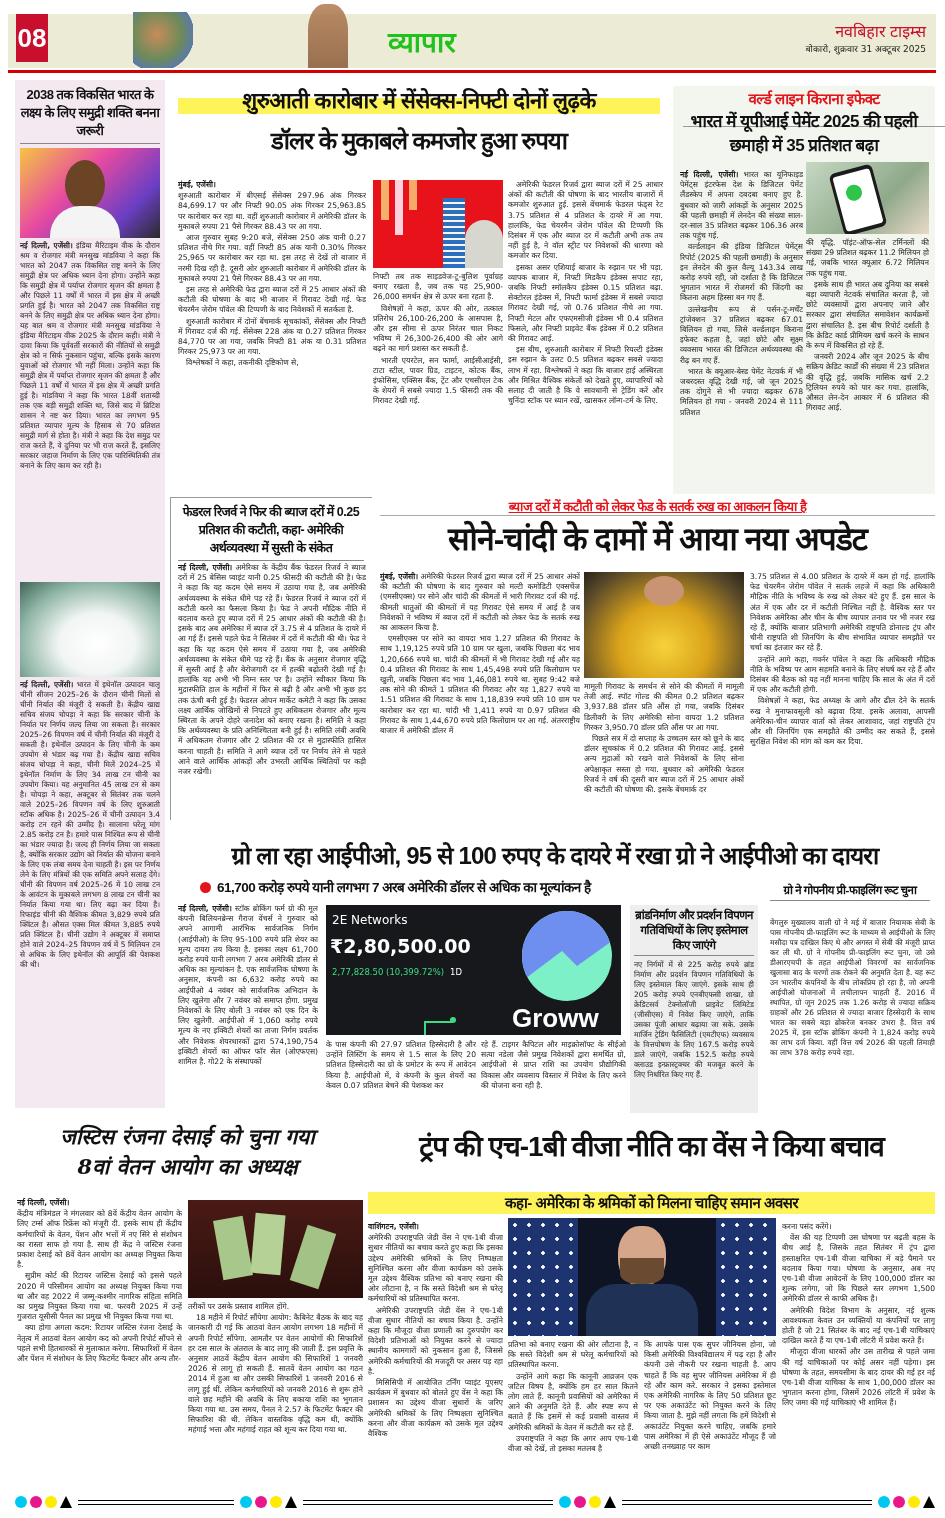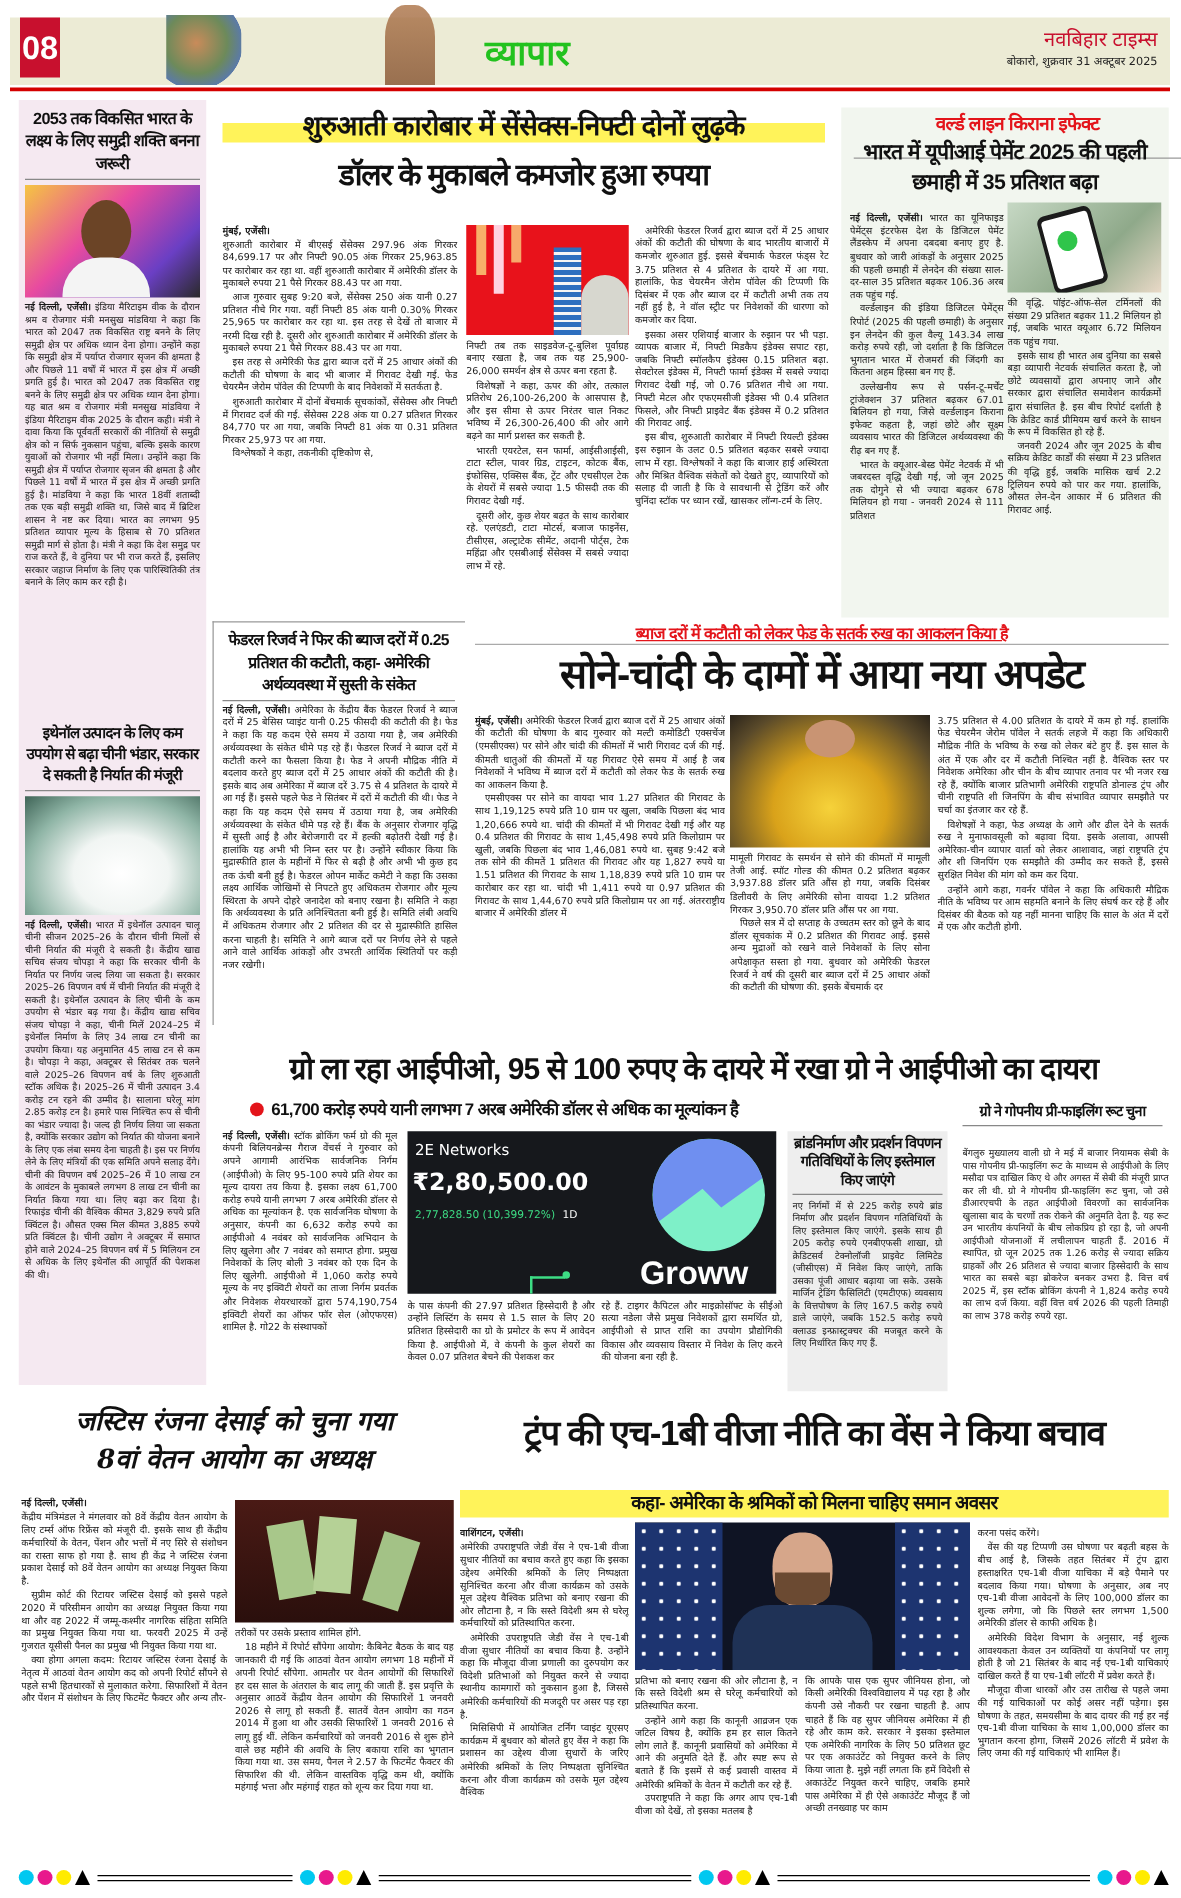--- a/index.html
+++ b/index.html
@@ -27,32 +27,31 @@
   <div style="position:absolute;left:380px;top:8px;font-family:'Liberation Sans',sans-serif;font-weight:bold;font-size:28px;color:#22c21e">व्यापार</div>
   <div style="position:absolute;left:300px;top:-10px;width:40px;height:64px;background:linear-gradient(180deg,#b07a50,#8a5a38);border-radius:40% 40% 0 0;opacity:.85"></div>
   <div style="position:absolute;right:10px;top:6px;font-family:'Liberation Sans',sans-serif;font-weight:normal;font-size:16px;color:#c8102e">नवबिहार टाइम्स</div>
   <div style="position:absolute;right:10px;top:28px;font-size:9px;color:#222">बोकारो, शुक्रवार 31 अक्टूबर 2025</div>
 </div>
 <div class="abs" style="left:8px;top:70px;width:928px;height:3px;background:#d40000"></div>
 
 <div class="abs sidebar" style="left:15px;top:80px;width:150px;height:1028px"></div>
 
 <div class="abs" style="left:20px;top:86px;width:140px">
-  <div class="hl rule" style="font-size:13px;line-height:18px;text-align:center;padding-bottom:3px">2053 तक विकसित भारत के लक्ष्य के लिए समुद्री शक्ति बनना जरूरी</div>
+  <div class="hl rule" style="font-size:13px;line-height:18px;text-align:center;padding-bottom:3px">2038 तक विकसित भारत के लक्ष्य के लिए समुद्री शक्ति बनना जरूरी</div>
   <div class="img" style="margin-top:4px;width:140px;height:90px;background:linear-gradient(135deg,#f5c542 0%,#e84aa0 40%,#6a3fc4 75%,#2a2a2a 100%);position:relative">
     <div style="position:absolute;left:45px;top:12px;width:40px;height:50px;border-radius:50%;background:#6b4426"></div>
     <div style="position:absolute;left:30px;top:58px;width:70px;height:32px;background:#f4f4f4;border-radius:30px 30px 0 0"></div>
   </div>
   <div class="body-text" style="margin-top:3px;font-size:7.4px;line-height:10px">
     <p class="dl"><span class="dateline">नई दिल्ली, एजेंसी।</span> <span>इंडिया मैरिटाइम वीक के दौरान श्रम व रोजगार मंत्री मनसुख मांडविया ने कहा कि भारत को 2047 तक विकसित राष्ट्र बनने के लिए समुद्री क्षेत्र पर अधिक ध्यान देना होगा। उन्होंने कहा कि समुद्री क्षेत्र में पर्याप्त रोजगार सृजन की क्षमता है और पिछले 11 वर्षों में भारत में इस क्षेत्र में अच्छी प्रगति हुई है। भारत को 2047 तक विकसित राष्ट्र बनने के लिए समुद्री क्षेत्र पर अधिक ध्यान देना होगा। यह बात श्रम व रोजगार मंत्री मनसुख मांडविया ने इंडिया मैरिटाइम वीक 2025 के दौरान कही। मंत्री ने दावा किया कि पूर्ववर्ती सरकारों की नीतियों से समुद्री क्षेत्र को न सिर्फ नुकसान पहुंचा, बल्कि इसके कारण युवाओं को रोजगार भी नहीं मिला। उन्होंने कहा कि समुद्री क्षेत्र में पर्याप्त रोजगार सृजन की क्षमता है और पिछले 11 वर्षों में भारत में इस क्षेत्र में अच्छी प्रगति हुई है। मांडविया ने कहा कि भारत 18वीं शताब्दी तक एक बड़ी समुद्री शक्ति था, जिसे बाद में ब्रिटिश शासन ने नष्ट कर दिया। भारत का लगभग 95 प्रतिशत व्यापार मूल्य के हिसाब से 70 प्रतिशत समुद्री मार्ग से होता है। मंत्री ने कहा कि देश समुद्र पर राज करते हैं, वे दुनिया पर भी राज करते हैं, इसलिए सरकार जहाज निर्माण के लिए एक पारिस्थितिकी तंत्र बनाने के लिए काम कर रही है।</span></p>
   </div>
 </div>
 
 <div class="abs" style="left:20px;top:578px;width:140px">
-  <div class="hl rule" style="font-size:12px;line-height:17px;text-align:center;padding-bottom:3px">इथेनॉल उत्पादन के लिए कम उपयोग से बढ़ा चीनी भंडार, सरकार दे सकती है निर्यात की मंजूरी</div>
   <div class="img" style="margin-top:4px;width:140px;height:95px;background:radial-gradient(ellipse at 55% 65%,#ffffff 0%,#f1f5f3 35%,#8fb5a6 70%,#3f6457 100%)"></div>
   <div class="body-text" style="margin-top:3px;font-size:7.4px;line-height:10px;height:340px;overflow:hidden">
     <p class="dl"><span class="dateline">नई दिल्ली, एजेंसी।</span> <span>भारत में इथेनॉल उत्पादन चालू चीनी सीजन 2025–26 के दौरान चीनी मिलों से चीनी निर्यात की मंजूरी दे सकती है। केंद्रीय खाद्य सचिव संजय चोपड़ा ने कहा कि सरकार चीनी के निर्यात पर निर्णय जल्द लिया जा सकता है। सरकार 2025–26 विपणन वर्ष में चीनी निर्यात की मंजूरी दे सकती है। इथेनॉल उत्पादन के लिए चीनी के कम उपयोग से भंडार बढ़ गया है। केंद्रीय खाद्य सचिव संजय चोपड़ा ने कहा, चीनी मिलें 2024–25 में इथेनॉल निर्माण के लिए 34 लाख टन चीनी का उपयोग किया। यह अनुमानित 45 लाख टन से कम है। चोपड़ा ने कहा, अक्टूबर से सितंबर तक चलने वाले 2025–26 विपणन वर्ष के लिए शुरुआती स्टॉक अधिक है। 2025–26 में चीनी उत्पादन 3.4 करोड़ टन रहने की उम्मीद है। सालाना घरेलू मांग 2.85 करोड़ टन है। हमारे पास निश्चित रूप से चीनी का भंडार ज्यादा है। जल्द ही निर्णय लिया जा सकता है, क्योंकि सरकार उद्योग को निर्यात की योजना बनाने के लिए एक लंबा समय देना चाहती है। इस पर निर्णय लेने के लिए मंत्रियों की एक समिति अपने सलाह देंगे। चीनी की विपणन वर्ष 2025–26 में 10 लाख टन के आवंटन के मुकाबले लगभग 8 लाख टन चीनी का निर्यात किया गया था। लिए बढ़ा कर दिया है। रिफाइंड चीनी की वैश्विक कीमत 3,829 रुपये प्रति क्विंटल है। औसत एक्स मिल कीमत 3,885 रुपये प्रति क्विंटल है। चीनी उद्योग ने अक्टूबर में समाप्त होने वाले 2024–25 विपणन वर्ष में 5 मिलियन टन से अधिक के लिए इथेनॉल की आपूर्ति की पेशकश की थी।</span></p>
   </div>
 </div>
 
 <div class="abs" style="left:178px;top:88px;width:482px;height:26px;background:linear-gradient(180deg,transparent 40%,#fff35a 40%)">
   <div class="hl" style="font-size:22px;line-height:26px;text-align:center">शुरुआती कारोबार में सेंसेक्स-निफ्टी दोनों लुढ़के</div>
 </div>
 <div class="abs hl" style="left:178px;top:118px;width:482px;font-size:24px;line-height:46px;text-align:center;letter-spacing:-1px">डॉलर के मुकाबले कमजोर हुआ रुपया</div>
@@ -71,21 +70,20 @@
   <div style="position:absolute;left:22px;top:0;width:8px;height:55px;background:#ffd2e0"></div>
   <div style="position:absolute;left:36px;top:0;width:8px;height:30px;background:#f7a96b"></div>
   <div style="position:absolute;left:70px;top:18px;width:22px;height:70px;background:repeating-linear-gradient(180deg,#2d6fbf 0 4px,#f5f5f5 4px 6px)"></div>
   <div style="position:absolute;left:92px;top:40px;width:38px;height:48px;background:#d7d7cf;border-radius:40px 40px 0 0"></div>
 </div>
 
 <div class="abs body-text" style="left:373px;top:272px;width:130px;height:226px;overflow:hidden">
   <p class="dl">निफ्टी तब तक साइडवेज-टू-बुलिश पूर्वाग्रह बनाए रखता है, जब तक यह 25,900-26,000 समर्थन क्षेत्र से ऊपर बना रहता है.</p>
   <p>विशेषज्ञों ने कहा, ऊपर की ओर, तत्काल प्रतिरोध 26,100-26,200 के आसपास है, और इस सीमा से ऊपर निरंतर चाल निकट भविष्य में 26,300-26,400 की ओर आगे बढ़ने का मार्ग प्रशस्त कर सकती है.</p>
   <p>भारती एयरटेल, सन फार्मा, आईसीआईसी, टाटा स्टील, पावर ग्रिड, टाइटन, कोटक बैंक, इंफोसिस, एक्सिस बैंक, ट्रेंट और एचसीएल टेक के शेयरों में सबसे ज्यादा 1.5 फीसदी तक की गिरावट देखी गई.</p>
-  <p>दूसरी ओर, कुछ शेयर बढ़त के साथ कारोबार रहे. एलएंडटी, टाटा मोटर्स, बजाज फाइनेंस, टीसीएस, अल्ट्राटेक सीमेंट, अदानी पोर्ट्स, टेक महिंद्रा और एसबीआई सेंसेक्स में सबसे ज्यादा लाभ में रहे.</p>
 </div>
 
 <div class="abs body-text" style="left:508px;top:180px;width:155px;height:318px;overflow:hidden">
   <p>अमेरिकी फेडरल रिजर्व द्वारा ब्याज दरों में 25 आधार अंकों की कटौती की घोषणा के बाद भारतीय बाजारों में कमजोर शुरुआत हुई. इससे बेंचमार्क फेडरल फंड्स रेट 3.75 प्रतिशत से 4 प्रतिशत के दायरे में आ गया. हालांकि, फेड चेयरमैन जेरोम पॉवेल की टिप्पणी कि दिसंबर में एक और ब्याज दर में कटौती अभी तक तय नहीं हुई है, ने वॉल स्ट्रीट पर निवेशकों की धारणा को कमजोर कर दिया.</p>
   <p>इसका असर एशियाई बाजार के रुझान पर भी पड़ा. व्यापक बाजार में, निफ्टी मिडकैप इंडेक्स सपाट रहा, जबकि निफ्टी स्मॉलकैप इंडेक्स 0.15 प्रतिशत बढ़ा. सेक्टोरल इंडेक्स में, निफ्टी फार्मा इंडेक्स में सबसे ज्यादा गिरावट देखी गई, जो 0.76 प्रतिशत नीचे आ गया. निफ्टी मेटल और एफएमसीजी इंडेक्स भी 0.4 प्रतिशत फिसले, और निफ्टी प्राइवेट बैंक इंडेक्स में 0.2 प्रतिशत की गिरावट आई.</p>
   <p>इस बीच, शुरुआती कारोबार में निफ्टी रियल्टी इंडेक्स इस रुझान के उलट 0.5 प्रतिशत बढ़कर सबसे ज्यादा लाभ में रहा. विश्लेषकों ने कहा कि बाजार हाई अस्थिरता और मिश्रित वैश्विक संकेतों को देखते हुए, व्यापारियों को सलाह दी जाती है कि वे सावधानी से ट्रेडिंग करें और चुनिंदा स्टॉक पर ध्यान रखें, खासकर लॉन्ग-टर्म के लिए.</p>
 </div>
 
 <div class="abs" style="left:673px;top:86px;width:262px;height:408px;background:#f2f6ef"></div>
 <div class="abs hl" style="left:683px;top:88px;width:262px;font-size:15px;color:#e3141a;text-align:center;border-bottom:1px solid #999;padding-bottom:18px">वर्ल्ड लाइन किराना इफेक्ट</div>
@@ -122,22 +120,22 @@
 </div>
 <div class="abs img" style="left:584px;top:572px;width:160px;height:106px;background:radial-gradient(ellipse at 50% 70%,#f6d23a 0%,#d9a21a 40%,#5a4a2a 80%,#2a231a 100%)">
   <div style="position:absolute;left:60px;top:4px;width:40px;height:30px;background:#c99473;border-radius:50%"></div>
 </div>
 <div class="abs body-text" style="left:584px;top:682px;width:160px;height:138px;overflow:hidden">
   <p class="dl">मामूली गिरावट के समर्थन से सोने की कीमतों में मामूली तेजी आई. स्पॉट गोल्ड की कीमत 0.2 प्रतिशत बढ़कर 3,937.88 डॉलर प्रति औंस हो गया, जबकि दिसंबर डिलीवरी के लिए अमेरिकी सोना वायदा 1.2 प्रतिशत गिरकर 3,950.70 डॉलर प्रति औंस पर आ गया.</p>
   <p>पिछले सत्र में दो सप्ताह के उच्चतम स्तर को छूने के बाद डॉलर सूचकांक में 0.2 प्रतिशत की गिरावट आई. इससे अन्य मुद्राओं को रखने वाले निवेशकों के लिए सोना अपेक्षाकृत सस्ता हो गया. बुधवार को अमेरिकी फेडरल रिजर्व ने वर्ष की दूसरी बार ब्याज दरों में 25 आधार अंकों की कटौती की घोषणा की. इसके बेंचमार्क दर</p>
 </div>
 <div class="abs body-text" style="left:750px;top:572px;width:185px;height:248px;overflow:hidden">
   <p class="dl">3.75 प्रतिशत से 4.00 प्रतिशत के दायरे में कम हो गई. हालांकि फेड चेयरमैन जेरोम पॉवेल ने सतर्क लहजे में कहा कि अधिकारी मौद्रिक नीति के भविष्य के रुख को लेकर बंटे हुए हैं. इस साल के अंत में एक और दर में कटौती निश्चित नहीं है. वैश्विक स्तर पर निवेशक अमेरिका और चीन के बीच व्यापार तनाव पर भी नजर रख रहे हैं, क्योंकि बाजार प्रतिभागी अमेरिकी राष्ट्रपति डोनाल्ड ट्रंप और चीनी राष्ट्रपति शी जिनपिंग के बीच संभावित व्यापार समझौते पर चर्चा का इंतजार कर रहे हैं.</p>
+  <p>उन्होंने आगे कहा, गवर्नर पॉवेल ने कहा कि अधिकारी मौद्रिक नीति के भविष्य पर आम सहमति बनाने के लिए संघर्ष कर रहे हैं और दिसंबर की बैठक को यह नहीं मानना चाहिए कि साल के अंत में दरों में एक और कटौती होगी.</p>
   <p>विशेषज्ञों ने कहा, फेड अध्यक्ष के आगे और ढील देने के सतर्क रुख ने मुनाफावसूली को बढ़ावा दिया. इसके अलावा, आपसी अमेरिका-चीन व्यापार वार्ता को लेकर आशावाद, जहां राष्ट्रपति ट्रंप और शी जिनपिंग एक समझौते की उम्मीद कर सकते हैं, इससे सुरक्षित निवेश की मांग को कम कर दिया.</p>
-  <p>उन्होंने आगे कहा, गवर्नर पॉवेल ने कहा कि अधिकारी मौद्रिक नीति के भविष्य पर आम सहमति बनाने के लिए संघर्ष कर रहे हैं और दिसंबर की बैठक को यह नहीं मानना चाहिए कि साल के अंत में दरों में एक और कटौती होगी.</p>
 </div>
 
 <div class="abs hl" style="left:175px;top:840px;width:760px;font-size:24px;line-height:32px;text-align:center;letter-spacing:-0.8px">ग्रो ला रहा आईपीओ, 95 से 100 रुपए के दायरे में रखा ग्रो ने आईपीओ का दायरा</div>
 <div class="abs" style="left:200px;top:878px;width:420px;display:flex;align-items:center;gap:6px">
   <span style="width:11px;height:11px;border-radius:50%;background:#e3141a;display:inline-block"></span>
   <span class="hl" style="font-size:13.5px">61,700 करोड़ रुपये यानी लगभग 7 अरब अमेरिकी डॉलर से अधिक का मूल्यांकन है</span>
 </div>
 <div class="abs body-text" style="left:178px;top:904px;width:140px;height:208px;overflow:hidden">
   <p class="dl"><span class="dateline">नई दिल्ली, एजेंसी।</span> <span>स्टॉक ब्रोकिंग फर्म ग्रो की मूल कंपनी बिलियनब्रेन्स गैराज वेंचर्स ने गुरुवार को अपने आगामी आरंभिक सार्वजनिक निर्गम (आईपीओ) के लिए 95-100 रुपये प्रति शेयर का मूल्य दायरा तय किया है. इसका लक्ष्य 61,700 करोड़ रुपये यानी लगभग 7 अरब अमेरिकी डॉलर से अधिक का मूल्यांकन है. एक सार्वजनिक घोषणा के अनुसार, कंपनी का 6,632 करोड़ रुपये का आईपीओ 4 नवंबर को सार्वजनिक अभिदान के लिए खुलेगा और 7 नवंबर को समाप्त होगा. प्रमुख निवेशकों के लिए बोली 3 नवंबर को एक दिन के लिए खुलेगी. आईपीओ में 1,060 करोड़ रुपये मूल्य के नए इक्विटी शेयरों का ताजा निर्गम प्रवर्तक और निवेशक शेयरधारकों द्वारा 574,190,754 इक्विटी शेयरों का ऑफर फॉर सेल (ओएफएस) शामिल है. गो22 के संस्थापकों</span></p>
 </div>

